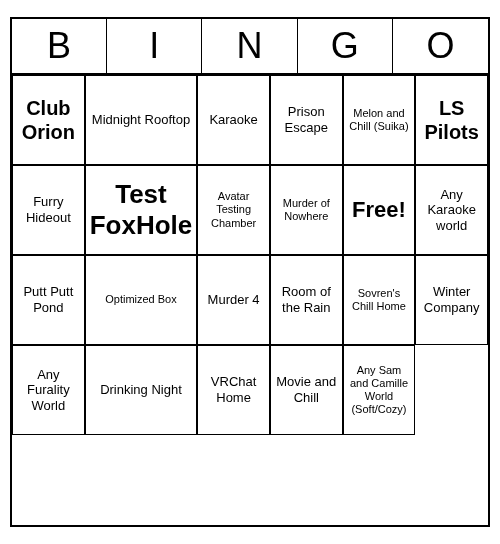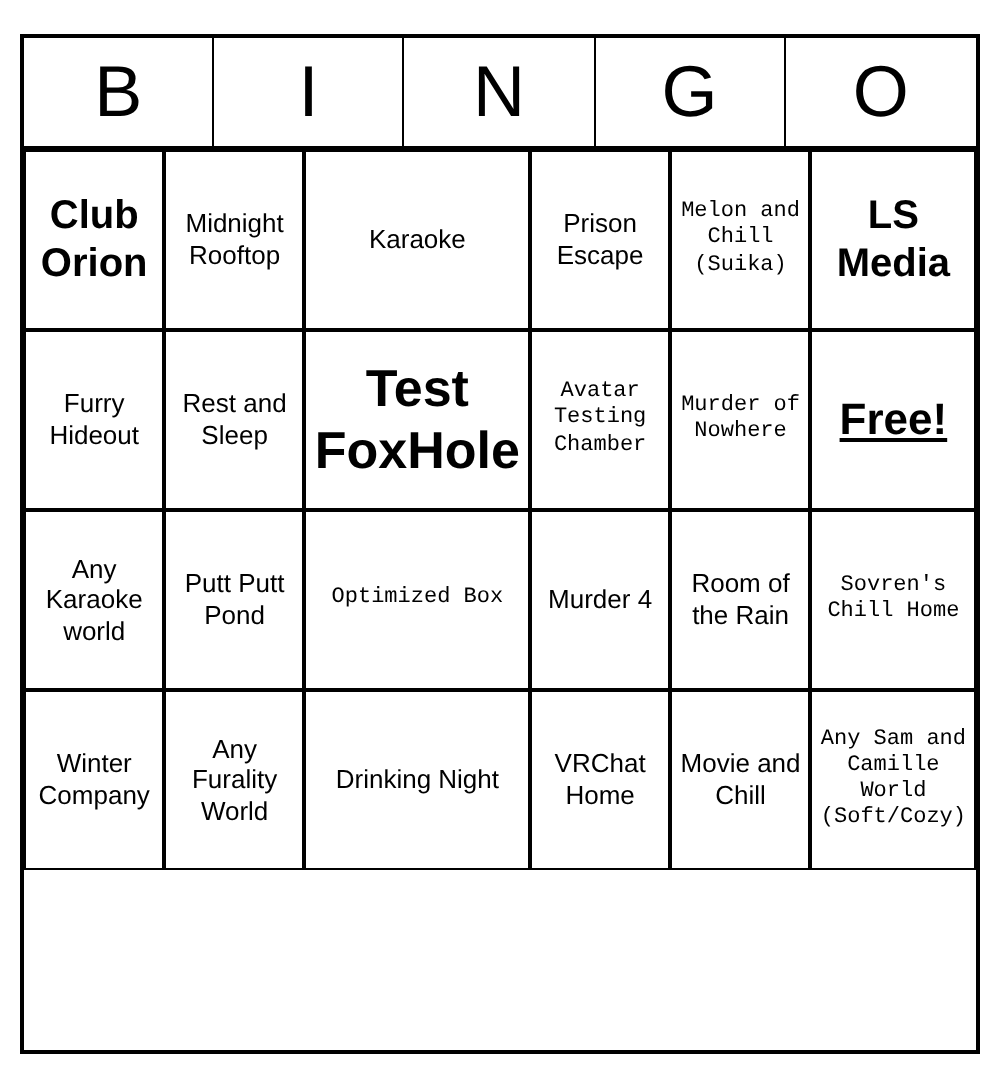--- a/index.html
+++ b/index.html
@@ -61,31 +61,29 @@
     }
 
     .bingo-cell.large-text {
       font-size: 20px;
       font-weight: bold;
     }
 
     .bingo-cell.free {
       font-size: 22px;
       font-weight: bold;
-      text-decoration: underline;
     }
 
     .bingo-cell.test-pilots {
       font-size: 26px;
       font-weight: bold;
     }
 
     .bingo-cell.small-text {
       font-size: 11px;
-      font-family: Liberation Mono, monospace;
     }
   </style>
 </head>
 <body>
 
 <div class="bingo-card">
   <div class="bingo-header">
 
   <div class="bingo-letter">B</div>
       <div class="bingo-letter">I</div>
@@ -93,23 +91,22 @@
       <div class="bingo-letter">G</div>
       <div class="bingo-letter">O</div>
     </div>
   <div class="bingo-grid">
 
   <div class="bingo-cell large-text">Club Orion</div>
       <div class="bingo-cell">Midnight Rooftop</div>
       <div class="bingo-cell">Karaoke</div>
       <div class="bingo-cell">Prison Escape</div>
       <div class="bingo-cell small-text">Melon and Chill (Suika)</div>
-      <div class="bingo-cell large-text">LS Media</div>
+      <div class="bingo-cell large-text">LS Pilots</div>
       <div class="bingo-cell">Furry Hideout</div>
-      <div class="bingo-cell">Rest and Sleep</div>
       <div class="bingo-cell test-pilots">Test FoxHole</div>
       <div class="bingo-cell small-text">Avatar Testing Chamber</div>
       <div class="bingo-cell small-text">Murder of Nowhere</div>
       <div class="bingo-cell free">Free!</div>
       <div class="bingo-cell">Any Karaoke world</div>
       <div class="bingo-cell">Putt Putt Pond</div>
       <div class="bingo-cell small-text">Optimized Box</div>
       <div class="bingo-cell">Murder 4</div>
       <div class="bingo-cell">Room of the Rain</div>
       <div class="bingo-cell small-text">Sovren's Chill Home</div>

